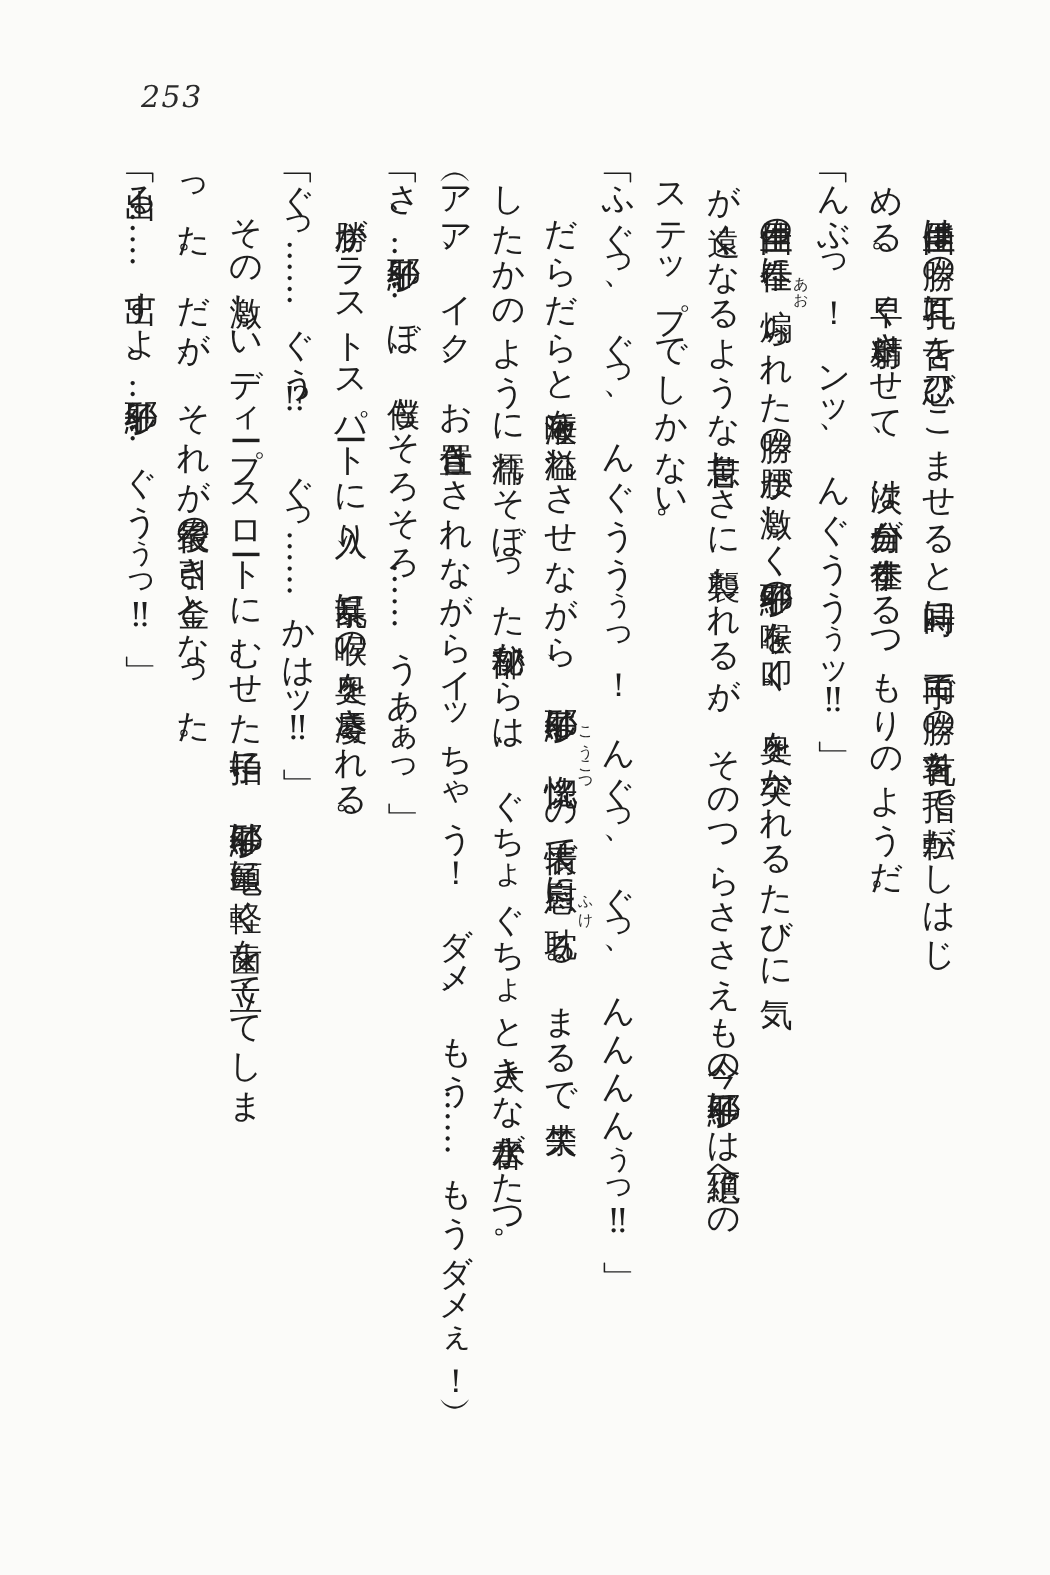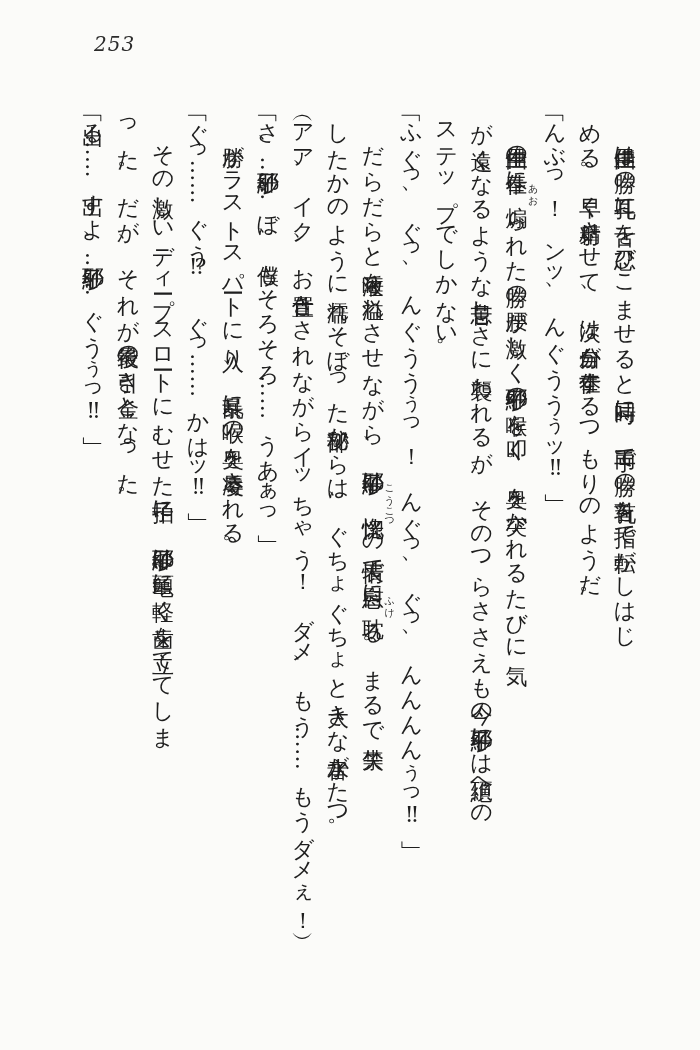--- a/index.html
+++ b/index.html
@@ -15,21 +15,21 @@
   .book-page {
     position: relative;
     width: 700px;
     height: 1050px;
     background: #fbfbf9;
     font-family: "DejaVu Serif", "Liberation Serif", serif;
     color: #1e1e1e;
   }
   .page-number {
     position: absolute;
-    top: 32px;
+    top: 52px;
     left: 94px;
     font-size: 20px;
     font-style: italic;
     color: #2b2b2b;
     letter-spacing: 1px;
   }
   .text-block {
     position: absolute;
     top: 108px;
     right: 57px;

